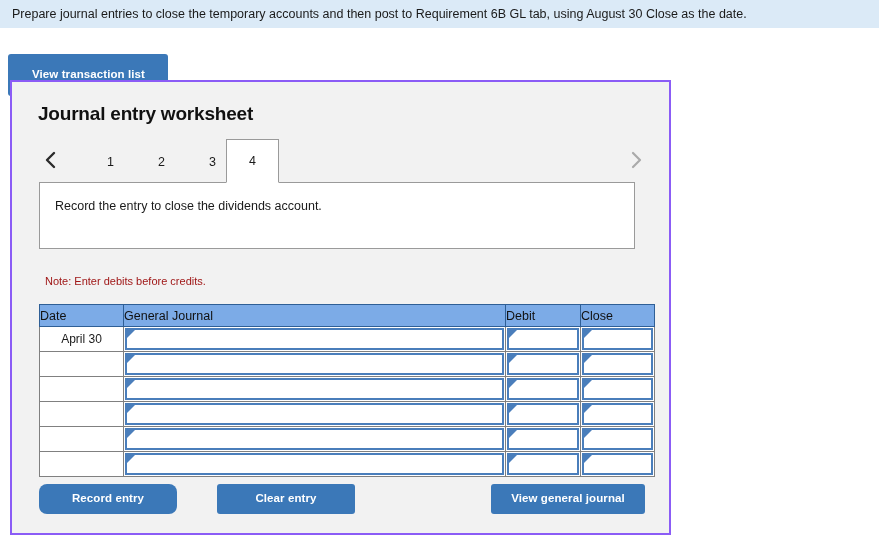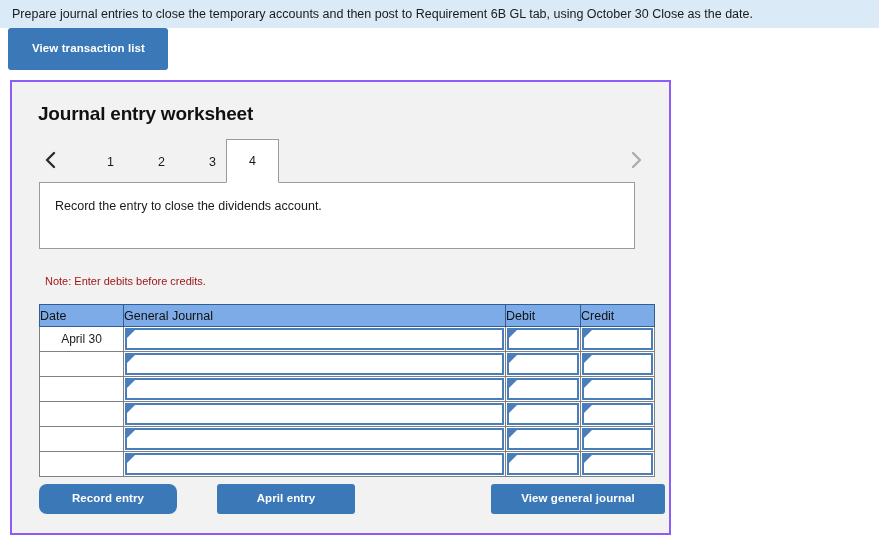--- a/index.html
+++ b/index.html
@@ -37,21 +37,21 @@
     letter-spacing: .1px;
     cursor: pointer;
     text-align: center;
     line-height: 1;
     display: flex;
     align-items: center;
     justify-content: center;
   }
   .btn-transaction {
     position: absolute;
-    left: 8px; top: 28px;
+    left: 8px; top: 54px;
     width: 160px; height: 42px; padding-left: 7px;
   }
 
   
   .panel {
     position: absolute;
     left: 10px; top: 80px;
     width: 661px; height: 455px;
     background: #f2f2f2;
     border: 2px solid #8b5cf6;
@@ -197,28 +197,28 @@
     width: 138px; height: 30px; border-radius: 8px;
   }
   .btn-clear {
     position: absolute;
     left: 205px; top: 402px;
     width: 138px; height: 30px;
   }
   .btn-viewgj {
     position: absolute;
     left: 479px; top: 402px;
-    width: 174px; height: 30px;
+    width: 154px; height: 30px;
   }
 </style>
 </head>
 <body>
 
 <div class="banner">
-  <span>Prepare journal entries to close the temporary accounts and then post to Requirement 6B GL tab, using October 30 Close as the date.</span>
+  <span>Prepare journal entries to close the temporary accounts and then post to Requirement 6B GL tab, using August 30 Close as the date.</span>
 </div>
 
 <button class="btn btn-transaction">View transaction list</button>
 
 <div class="panel">
 
   <div class="panel-title">Journal entry worksheet</div>
 
   <div class="tabstrip">
 
@@ -259,21 +259,21 @@
       <col class="col-date">
         <col class="col-gj">
         <col class="col-debit">
         <col class="col-credit">
     </colgroup>
     <thead>
       <tr>
         <th>Date</th>
         <th>General Journal</th>
         <th>Debit</th>
-        <th>Credit</th>
+        <th>Close</th>
       </tr>
     </thead>
     <tbody>
       <tr>
         <td class="date-cell">April 30</td>
         <td class="has-box">
           <div class="cellbox"></div>
         </td>
         <td class="has-box">
           <div class="cellbox"></div>
@@ -340,17 +340,17 @@
         </td>
         <td class="has-box">
           <div class="cellbox"></div>
         </td>
       </tr>
     </tbody>
   </table>
 
   <button class="btn btn-record">Record entry</button>
 
-  <button class="btn btn-clear">April entry</button>
+  <button class="btn btn-clear">Clear entry</button>
 
   <button class="btn btn-viewgj">View general journal</button>
 
 </div>
 
 </body></html>

